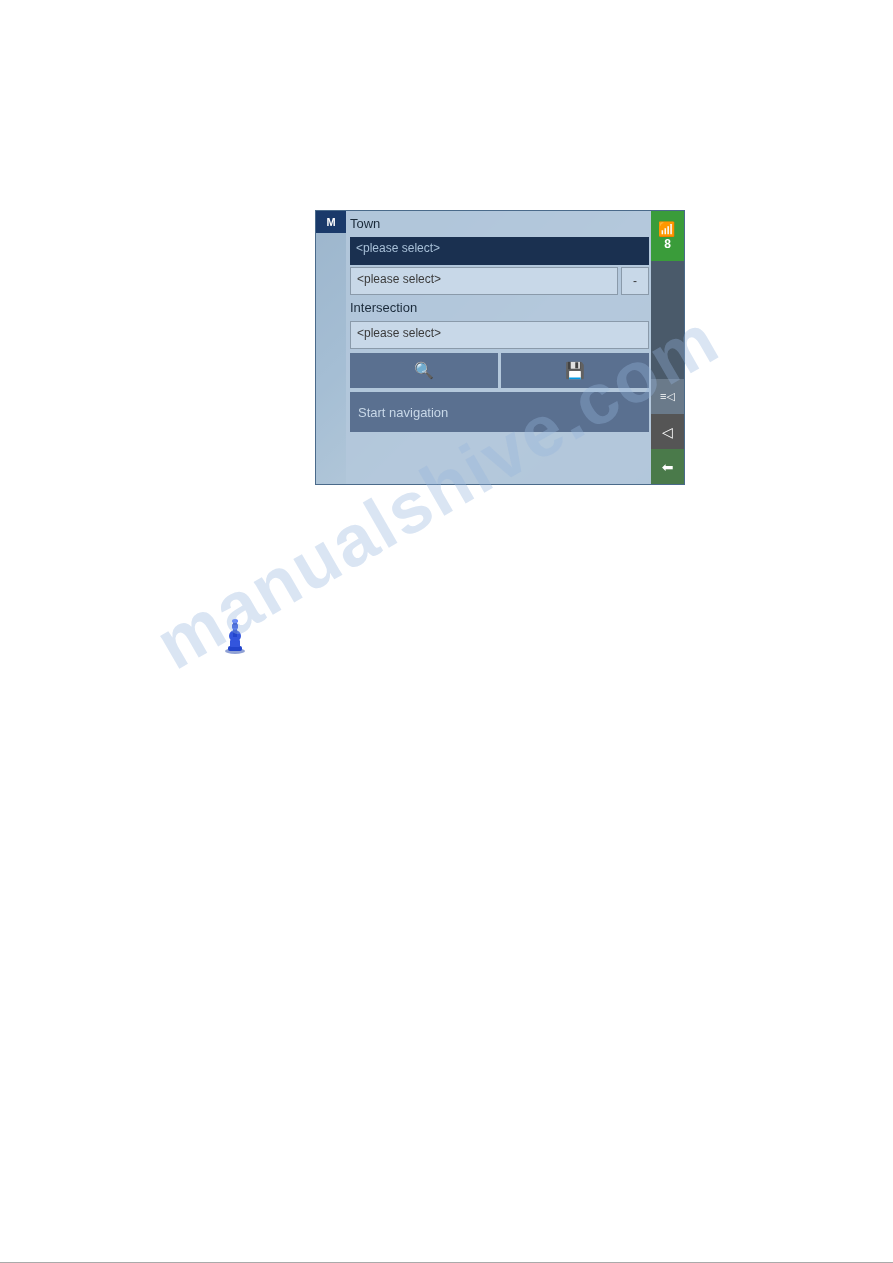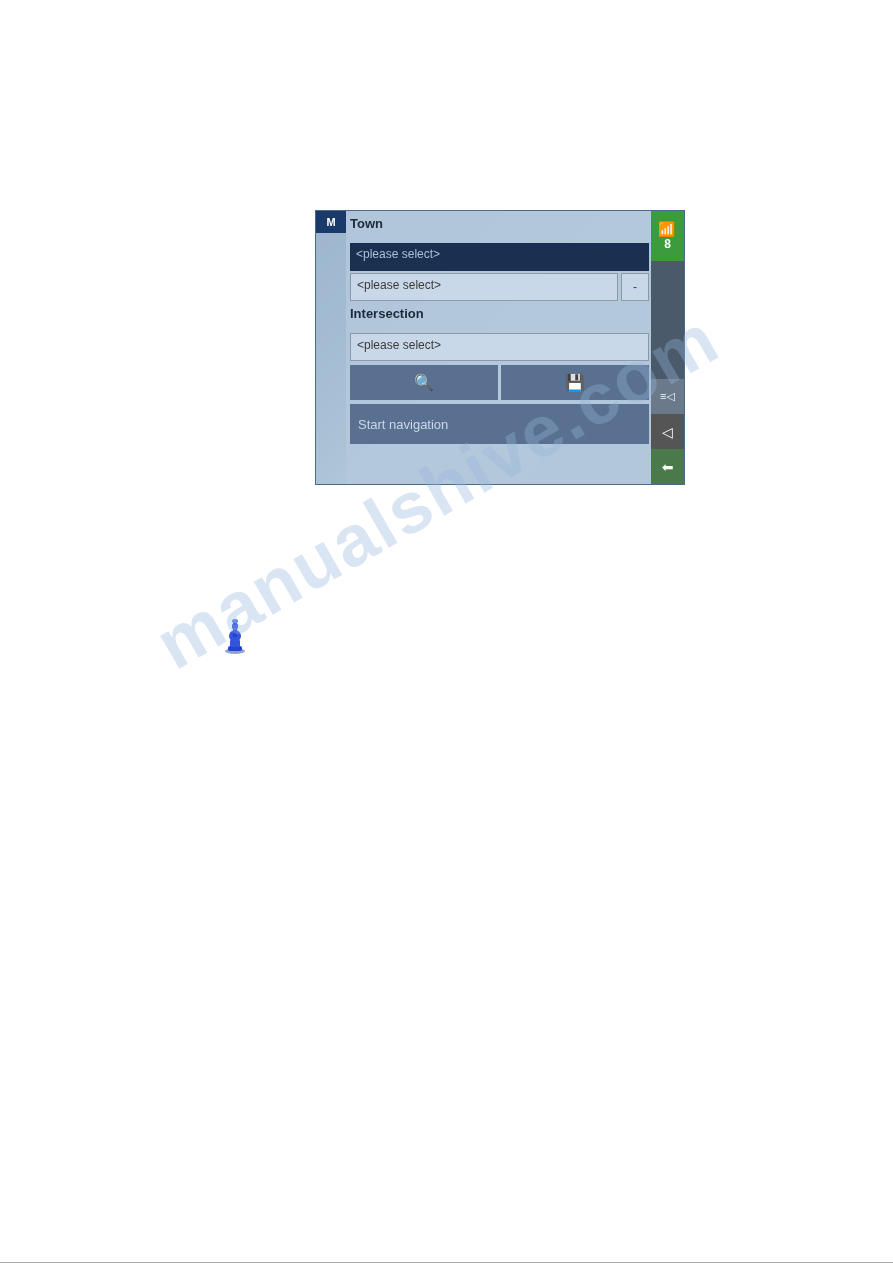--- a/index.html
+++ b/index.html
@@ -159,23 +159,23 @@
       top: 0;
       left: 30px;
       right: 0;
       bottom: 0;
       padding: 2px 4px;
       background: rgba(180, 200, 220, 0.85);
     }
 
     .field-label {
       font-size: 13px;
-      font-weight: bold;
+      font-weight: normal;
       color: #1a2a3a;
-      padding: 3px 0 12px 0;
+      padding: 3px 0 6px 0;
     }
 
     .field-input {
       width: 100%;
       height: 28px;
       background: #1a3050;
       color: #a8c0d8;
       font-size: 12px;
       padding: 4px 6px;
       border: none;

